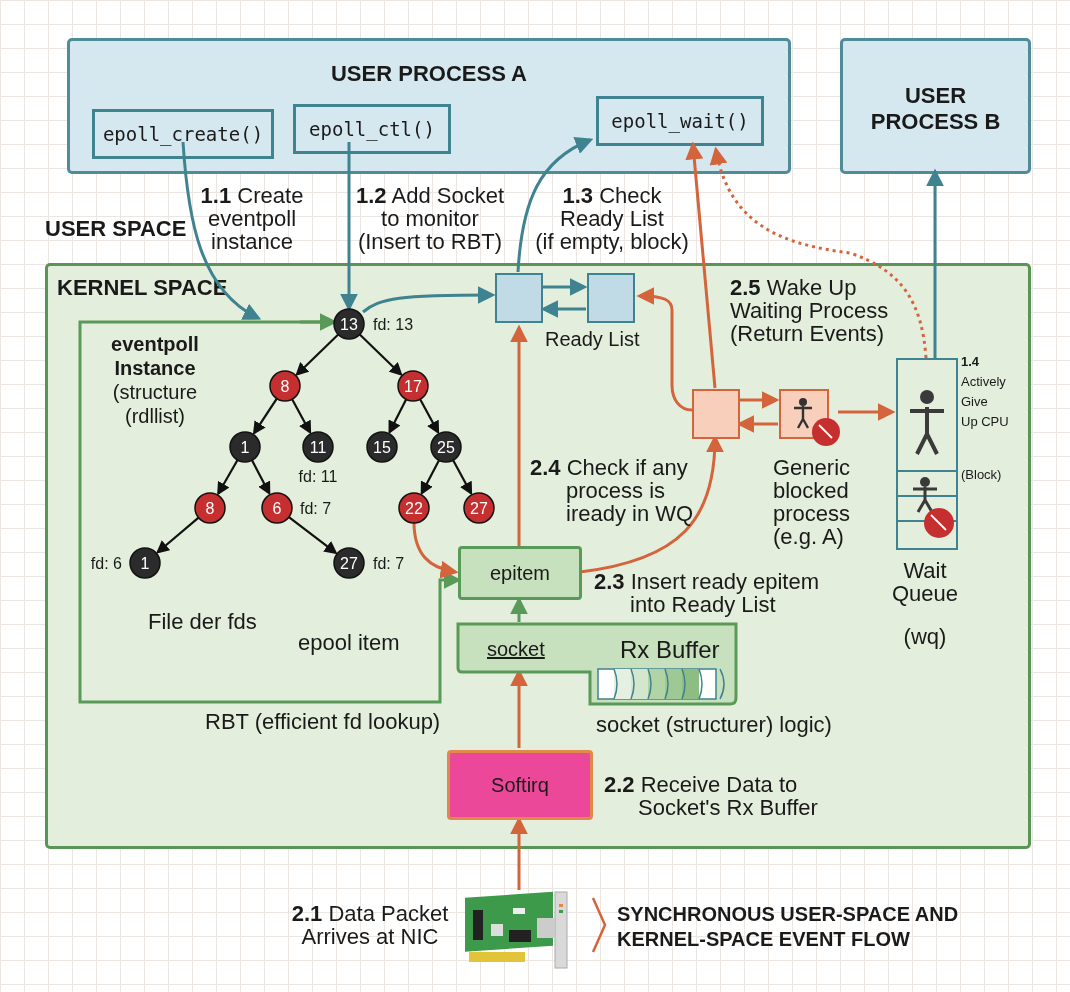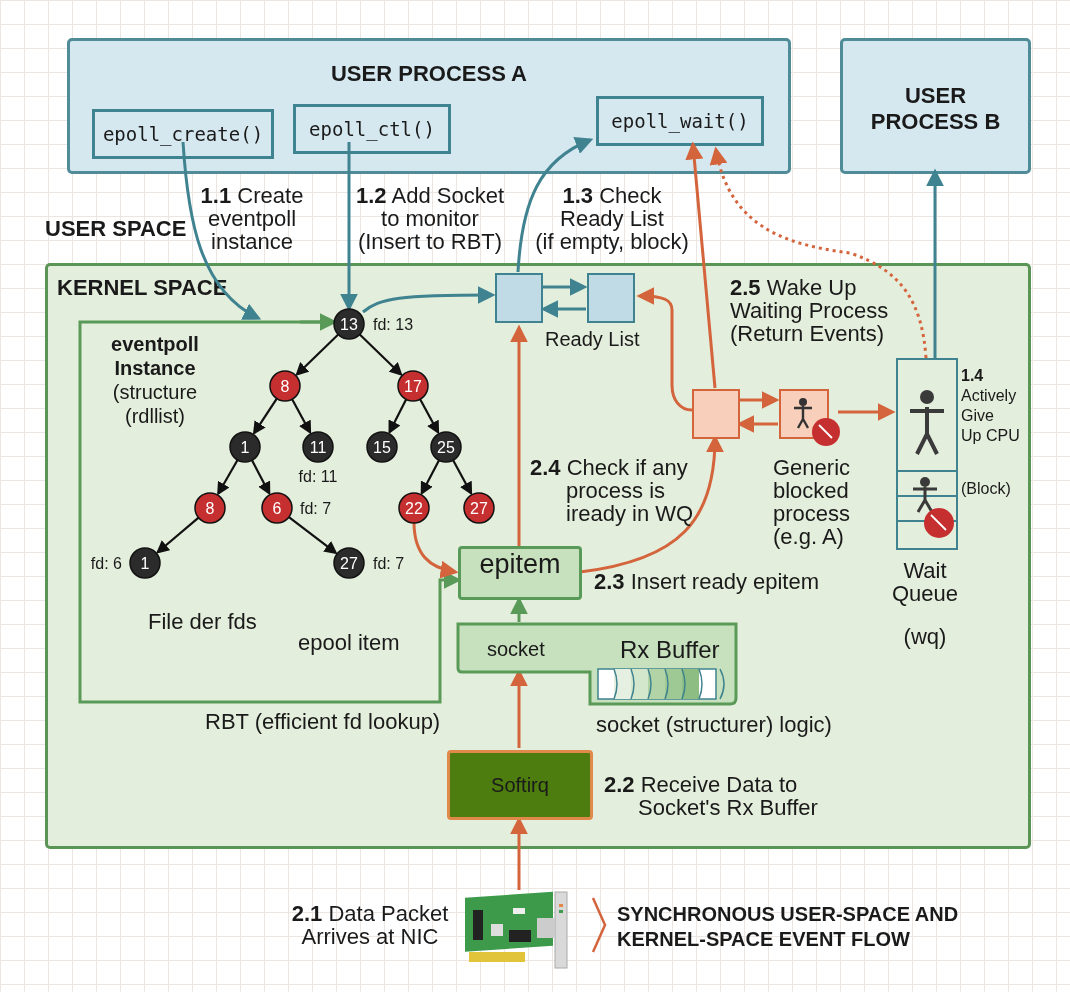--- a/index.html
+++ b/index.html
@@ -13,22 +13,22 @@
     font-family:"Liberation Sans", sans-serif; color:#1a1a1a;
   }
   .abs { position:absolute; }
   .box-user { background:#d6e8ef; border:3px solid #4f8c98; border-radius:5px; }
   .box-kernel { background:#e4eedc; border:3px solid #5a9556; border-radius:5px; }
   .fn-box { background:#d6e8ef; border:3px solid #3f8290; font-family:"DejaVu Sans Mono", monospace; font-size:19px; display:flex; align-items:center; justify-content:center; }
   .title-b { font-weight:bold; font-size:22px; }
   .lbl { font-size:22px; line-height:23px; }
   .lbl b { font-weight:bold; }
   .center { text-align:center; }
-  .green-box { background:#c7e0bd; border:3px solid #5a9a58; border-radius:4px; display:flex; align-items:flex-start; justify-content:center; font-size:27px; }
-  .orange-box { background:#4d7c0f; border:3px solid #e0894a; border-radius:4px; display:flex; align-items:center; justify-content:center; font-size:20px; }
+  .green-box { background:#c7e0bd; border:3px solid #5a9a58; border-radius:4px; display:flex; align-items:center; justify-content:center; font-size:20px; }
+  .orange-box { background:#ec4899; border:3px solid #e0894a; border-radius:4px; display:flex; align-items:center; justify-content:center; font-size:20px; }
   .rl-cell { background:#c0dbe6; border:2px solid #3f8290; }
   .wq-cell { background:#f7cfbb; border:2px solid #d3643c; }
   svg text { font-family:"Liberation Sans", sans-serif; }
 </style>
 </head>
 <body>
 
 <div class="abs box-user" style="left:67px;top:38px;width:718px;height:130px;">
   <div class="abs title-b center" style="left:0;top:20px;width:100%;">USER PROCESS A</div>
 </div>
@@ -180,39 +180,40 @@
 <div class="abs lbl center" style="left:355px;top:184px;width:150px;">
   <div><b>1.2</b> <span>Add Socket</span></div>
   <div>to monitor</div>
   <div>(Insert to RBT)</div>
 </div>
 <div class="abs lbl center" style="left:532px;top:184px;width:160px;">
   <div><b>1.3</b> <span>Check</span></div>
   <div>Ready List</div>
   <div>(if empty, block)</div>
 </div>
-<div class="abs" style="left:961px;top:366px;font-size:16px;line-height:20px;">
+<div class="abs" style="left:961px;top:352px;font-size:13px;line-height:20px;">
   <div style="font-weight:bold;">1.4</div>
   <div>Actively</div>
   <div>Give</div>
   <div>Up CPU</div>
   <div style="font-weight:normal;margin-top:33px;">(Block)</div>
 </div>
 <div class="abs lbl" style="left:730px;top:276px;">
   <div><b>2.5</b> <span>Wake Up</span></div>
   <div>Waiting Process</div>
   <div>(Return Events)</div>
 </div>
 <div class="abs lbl" style="left:530px;top:456px;">
   <div><b>2.4</b> <span>Check if any</span></div>
   <div style="padding-left:36px;">process is</div>
   <div style="padding-left:36px;">iready in WQ</div>
 </div>
 <div class="abs lbl" style="left:594px;top:570px;">
   <div><b>2.3</b> <span>Insert ready epitem</span></div>
+  <div style="padding-left:36px;">into Ready List</div>
 </div>
 <div class="abs lbl" style="left:604px;top:773px;">
   <div><b>2.2</b> <span>Receive Data to</span></div>
   <div style="padding-left:34px;text-align:center;">Socket's Rx Buffer</div>
 </div>
 <div class="abs lbl center" style="left:280px;top:902px;width:180px;">
   <div><b>2.1</b> <span>Data Packet</span></div>
   <div>Arrives at NIC</div>
 </div>
 
@@ -272,21 +273,21 @@
 </div>
 
 <div class="abs green-box" style="left:458px;top:546px;width:118px;height:48px;">
     <span>epitem</span>
   </div>
 
 <svg class="abs" width="290" height="92" style="left:456px;top:622px;">
   <path d="M2,2 L280,2 L280,76 L130,76 L130,2" fill="none"></path>
   <path d="M2,2 L280,2 L280,76 C280,80 278,82 274,82 L134,82 L134,50 L6,50 C3,50 2,48 2,46 Z" fill="#c7e0bd" stroke="#5a9a58" stroke-width="3"></path>
 </svg>
-<div class="abs lbl" style="left:487px;top:638px;font-size:20px;">socket</div>
+<div class="abs lbl" style="left:487px;top:638px;font-size:20px;text-decoration:underline;">socket</div>
 <div class="abs lbl" style="left:620px;top:638px;font-size:24px;">Rx Buffer</div>
 <svg class="abs" width="140" height="36" style="left:596px;top:666px;">
   <rect x="2" y="3" width="118" height="30" fill="#fff" stroke="#3f8290" stroke-width="1.5"></rect>
   <rect x="18" y="3" width="17" height="30" fill="#e6f0e2"></rect>
   <rect x="35" y="3" width="17" height="30" fill="#d3e7cc"></rect>
   <rect x="52" y="3" width="17" height="30" fill="#b2d3a6"></rect>
   <rect x="69" y="3" width="17" height="30" fill="#9ec894"></rect>
   <rect x="86" y="3" width="17" height="30" fill="#8dbd82"></rect>
   <path d="M18,3 Q24,18 18,33 M35,3 Q41,18 35,33 M52,3 Q58,18 52,33 M69,3 Q75,18 69,33 M86,3 Q92,18 86,33 M103,3 Q109,18 103,33 M124,3 Q132,18 124,33" stroke="#3f8290" stroke-width="1.5" fill="none"></path>
 </svg>

